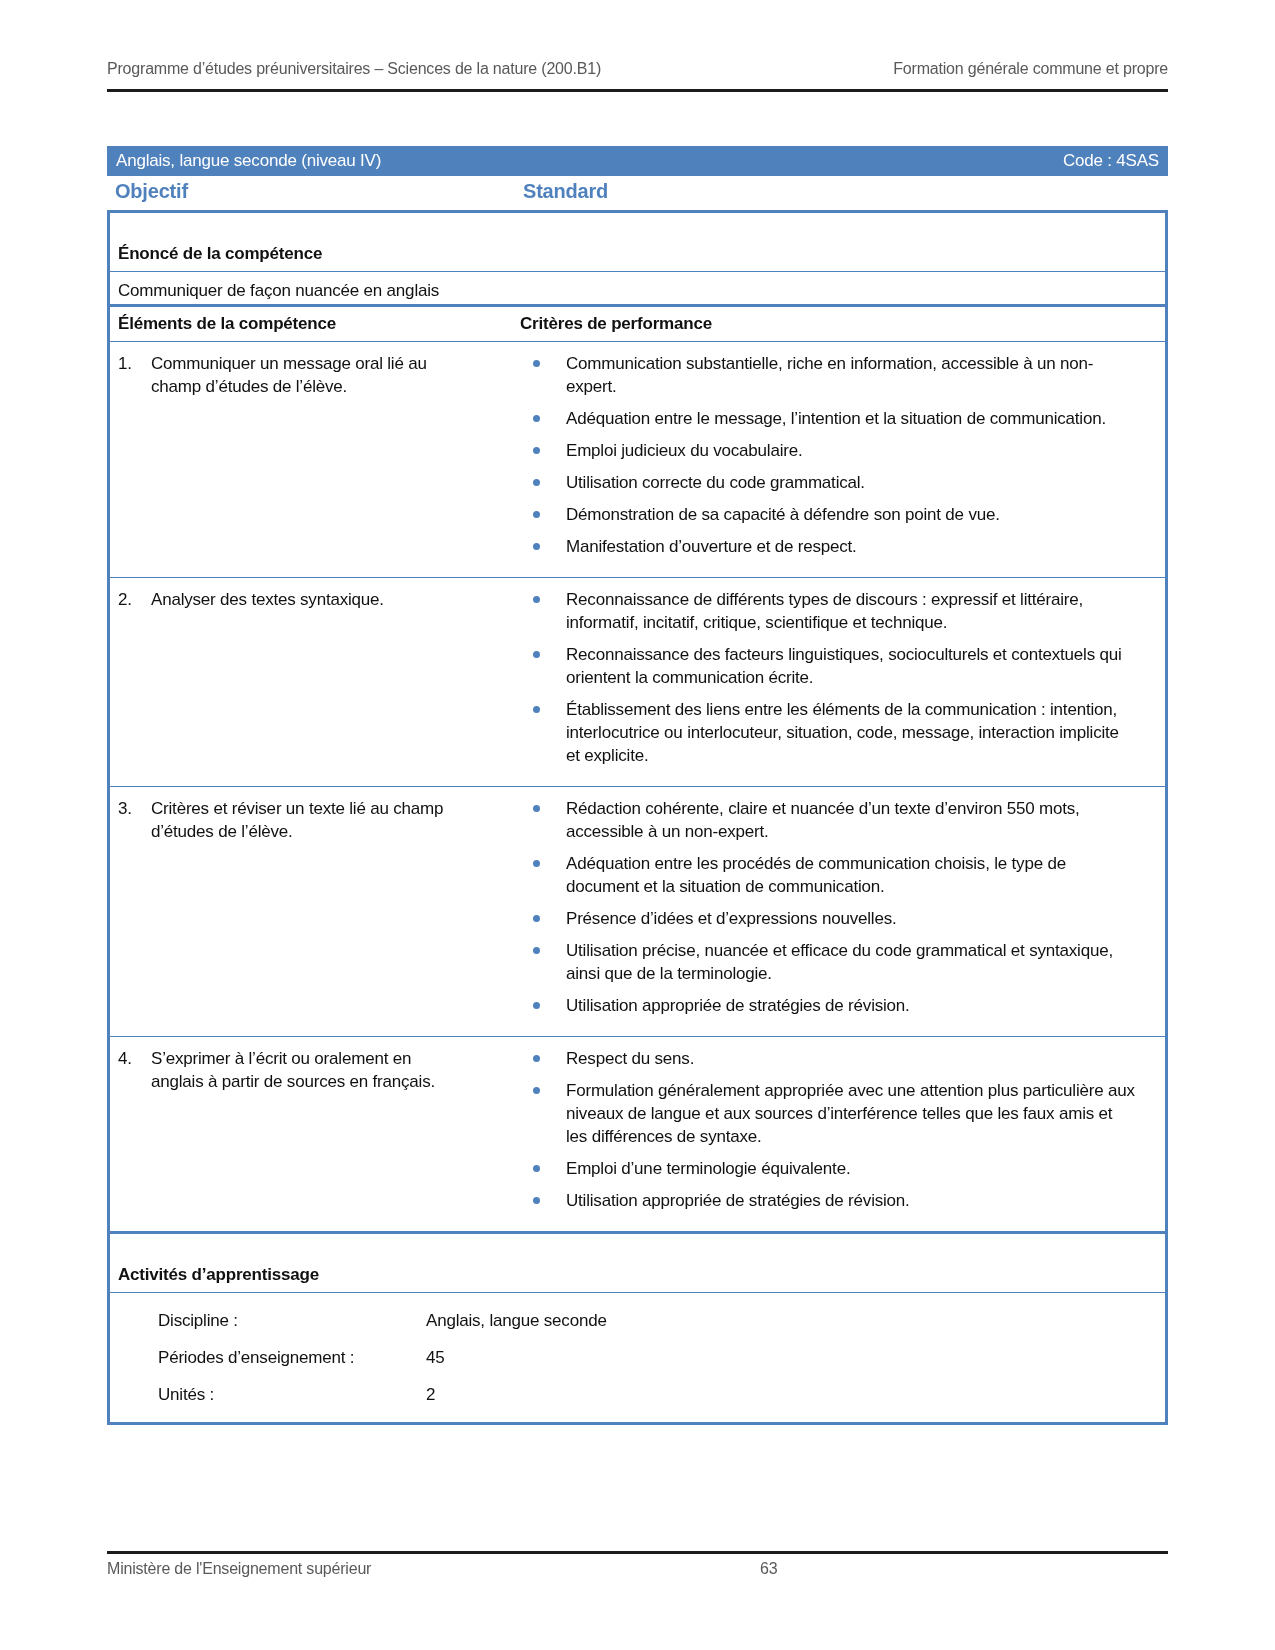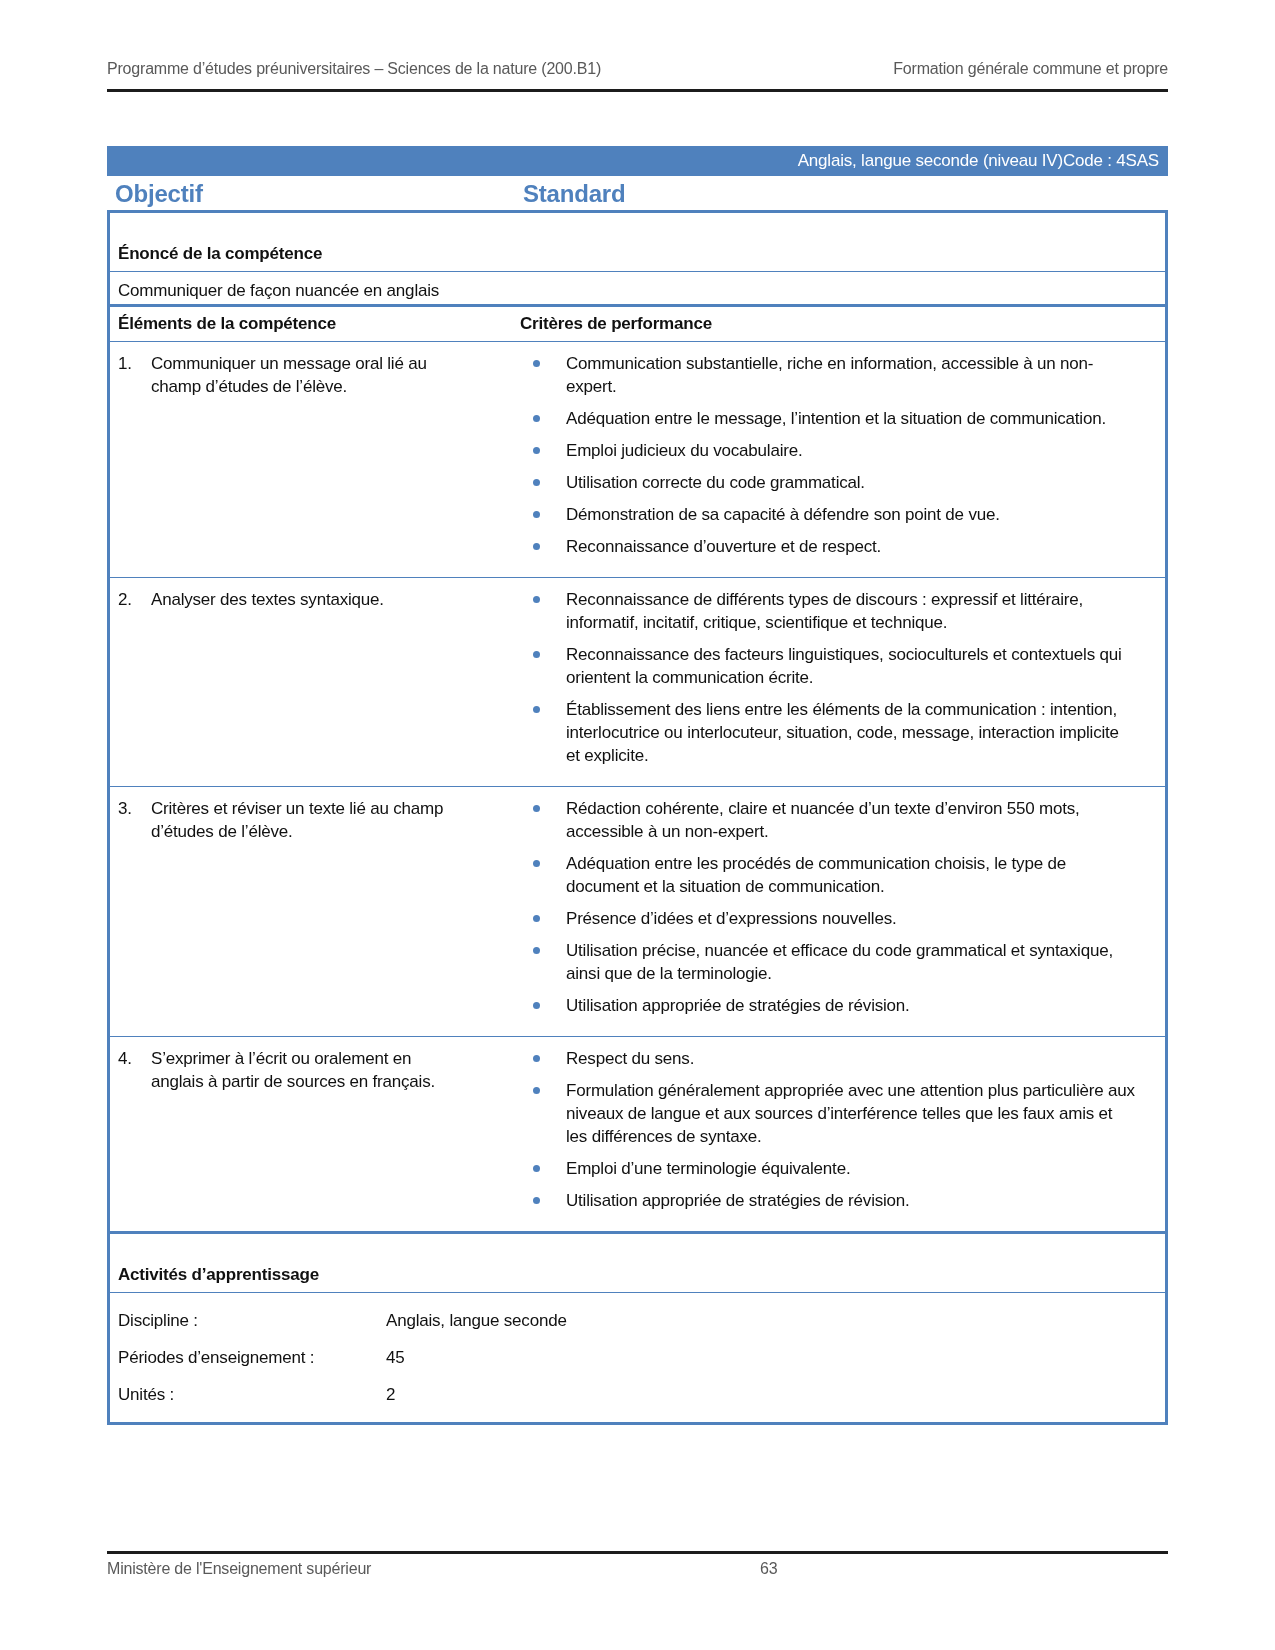--- a/index.html
+++ b/index.html
@@ -17,29 +17,29 @@
     display:flex; justify-content:space-between;
     font-size:16px; color:#595959;
     padding-bottom:11px; border-bottom:3px solid #1c1c1c;
     box-sizing:border-box;
   }
 
   
   .banner {
     top:146px; left:107px; width:1061px; height:30px;
     background:#4F81BD; color:#ffffff;
-    display:flex; justify-content:flex-end; align-items:center;
+    display:flex; justify-content:space-between; align-items:center;
     padding:0 9px; box-sizing:border-box;
     font-size:17px;
   }
 
   
   .objstd {
     top:180px; left:107px; width:1061px;
-    display:flex; font-size:24px; font-weight:bold; color:#4F81BD;
+    display:flex; font-size:20px; font-weight:bold; color:#4F81BD;
   }
   .objstd .part1 { width:410px; padding-left:8px; box-sizing:border-box; }
   .objstd .part2 { flex:1; padding-left:6px; }
 
   
   .blue-table {
     left:107px; width:1061px;
     border:3px solid #4F81BD; box-sizing:border-box;
     background:#fff; font-size:17px; line-height:23px;
   }
@@ -73,21 +73,21 @@
   ul.crit { margin:0; padding:0; list-style:none; }
   ul.crit li { position:relative; padding-left:46px; margin-bottom:9px; }
   ul.crit li::before {
     content:""; position:absolute; left:13px; top:8px;
     width:7px; height:7px; border-radius:50%; background:#4F81BD;
   }
 
   
   .act { top:1231px; }
   .act-body { padding:2px 8px 16px; }
-  .act-row { display:flex; margin-top:14px; }
+  .act-row { display:flex; margin-top:14px;margin-left:40px; }
   .act-row .lbl { width:268px; flex:none; }
 
   
   .footer-rule { top:1551px; left:107px; width:1061px; border-top:3px solid #1c1c1c; }
   .footer-text {
     top:1560px; left:107px; width:1061px;
     font-size:16px; color:#595959; position:absolute;
   }
   .footer-text .pageno { position:absolute; left:653px; top:0; }
 </style>
@@ -131,21 +131,21 @@
         <div>champ d’études de l’élève.</div>
       </span>
     </div>
     <div class="cell-cr">
       <ul class="crit">
         <li>Communication substantielle, riche en information, accessible à un non-expert.</li>
         <li>Adéquation entre le message, l’intention et la situation de communication.</li>
         <li>Emploi judicieux du vocabulaire.</li>
         <li>Utilisation correcte du code grammatical.</li>
         <li>Démonstration de sa capacité à défendre son point de vue.</li>
-        <li>Reconnaissance d’ouverture et de respect.</li>
+        <li>Manifestation d’ouverture et de respect.</li>
       </ul>
     </div>
   </div>
 
   <div class="comp-row row2">
     <div class="cell-el">
       <span class="num">2.</span>
       <span>
         <div>Analyser des textes syntaxique.</div>
       </span>

